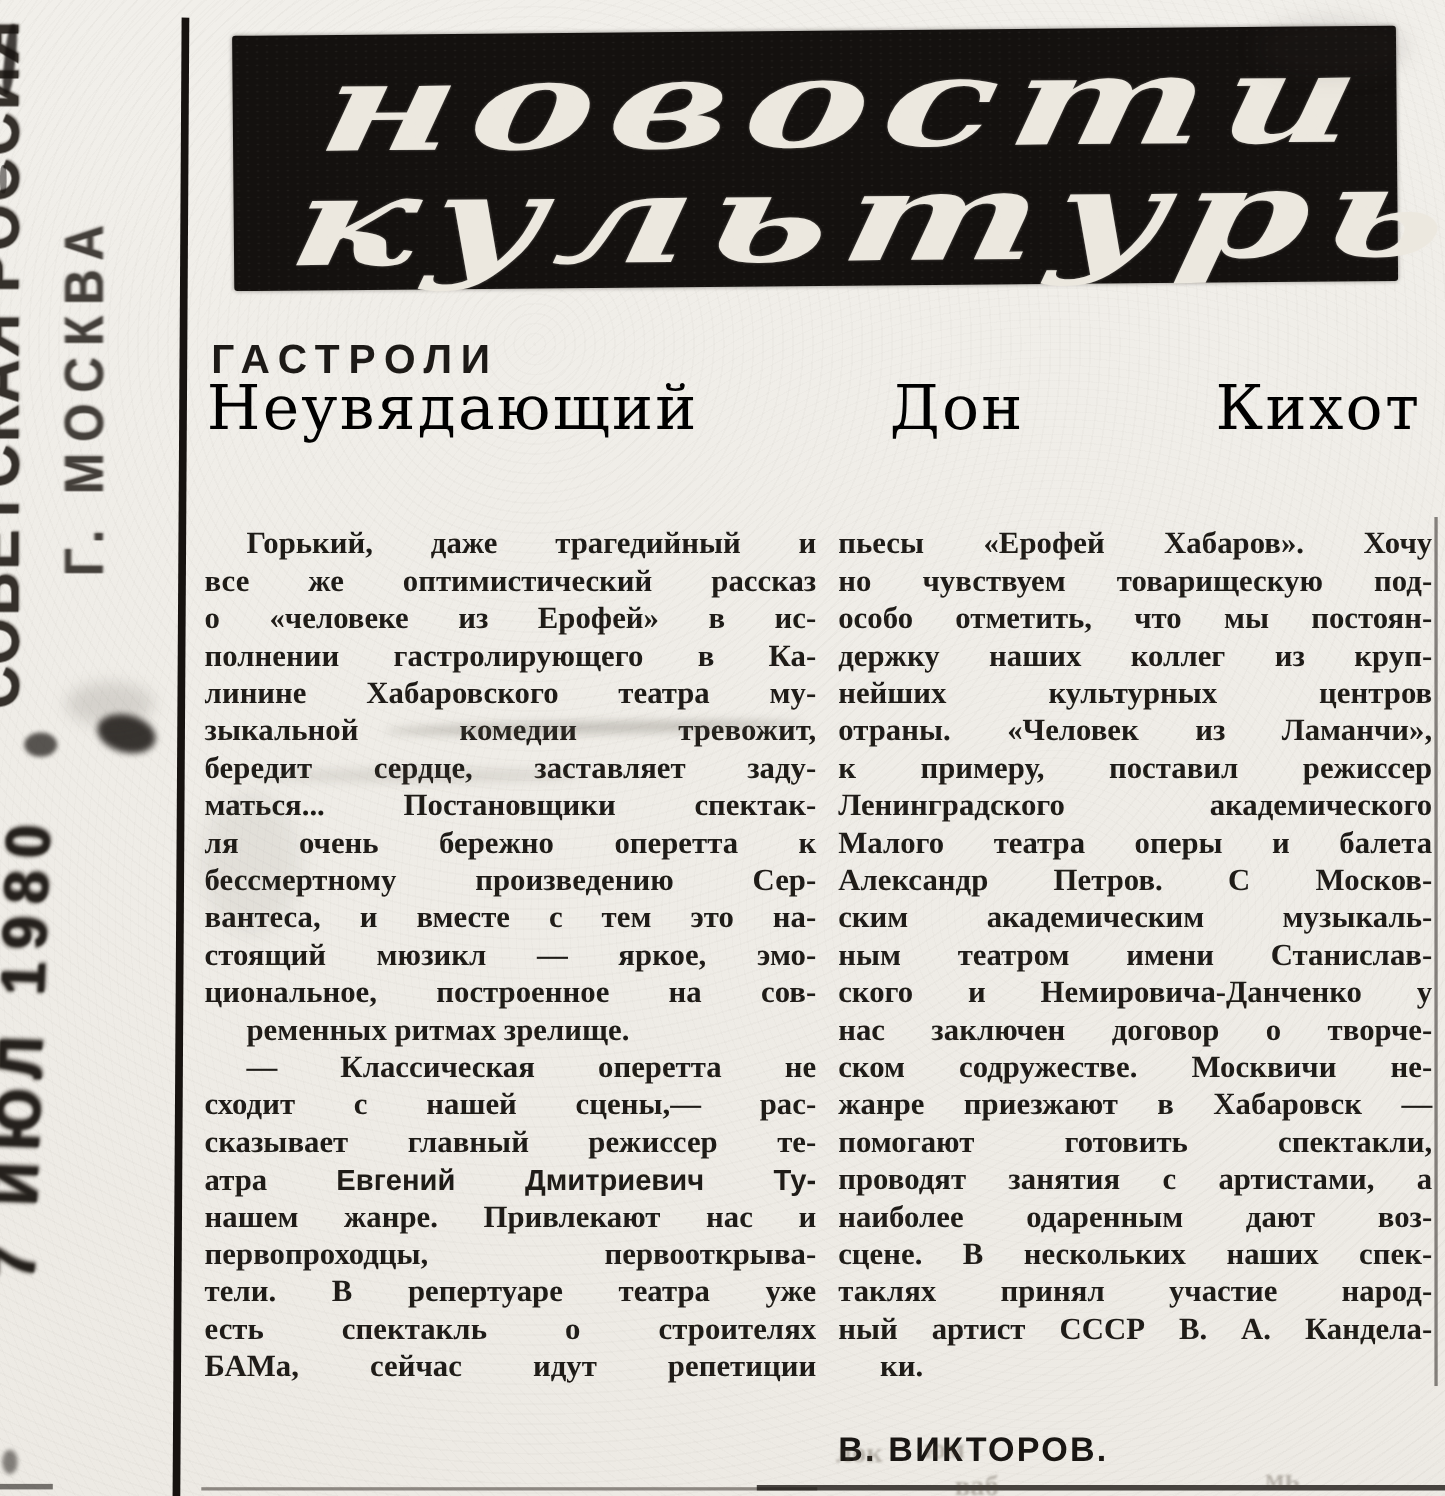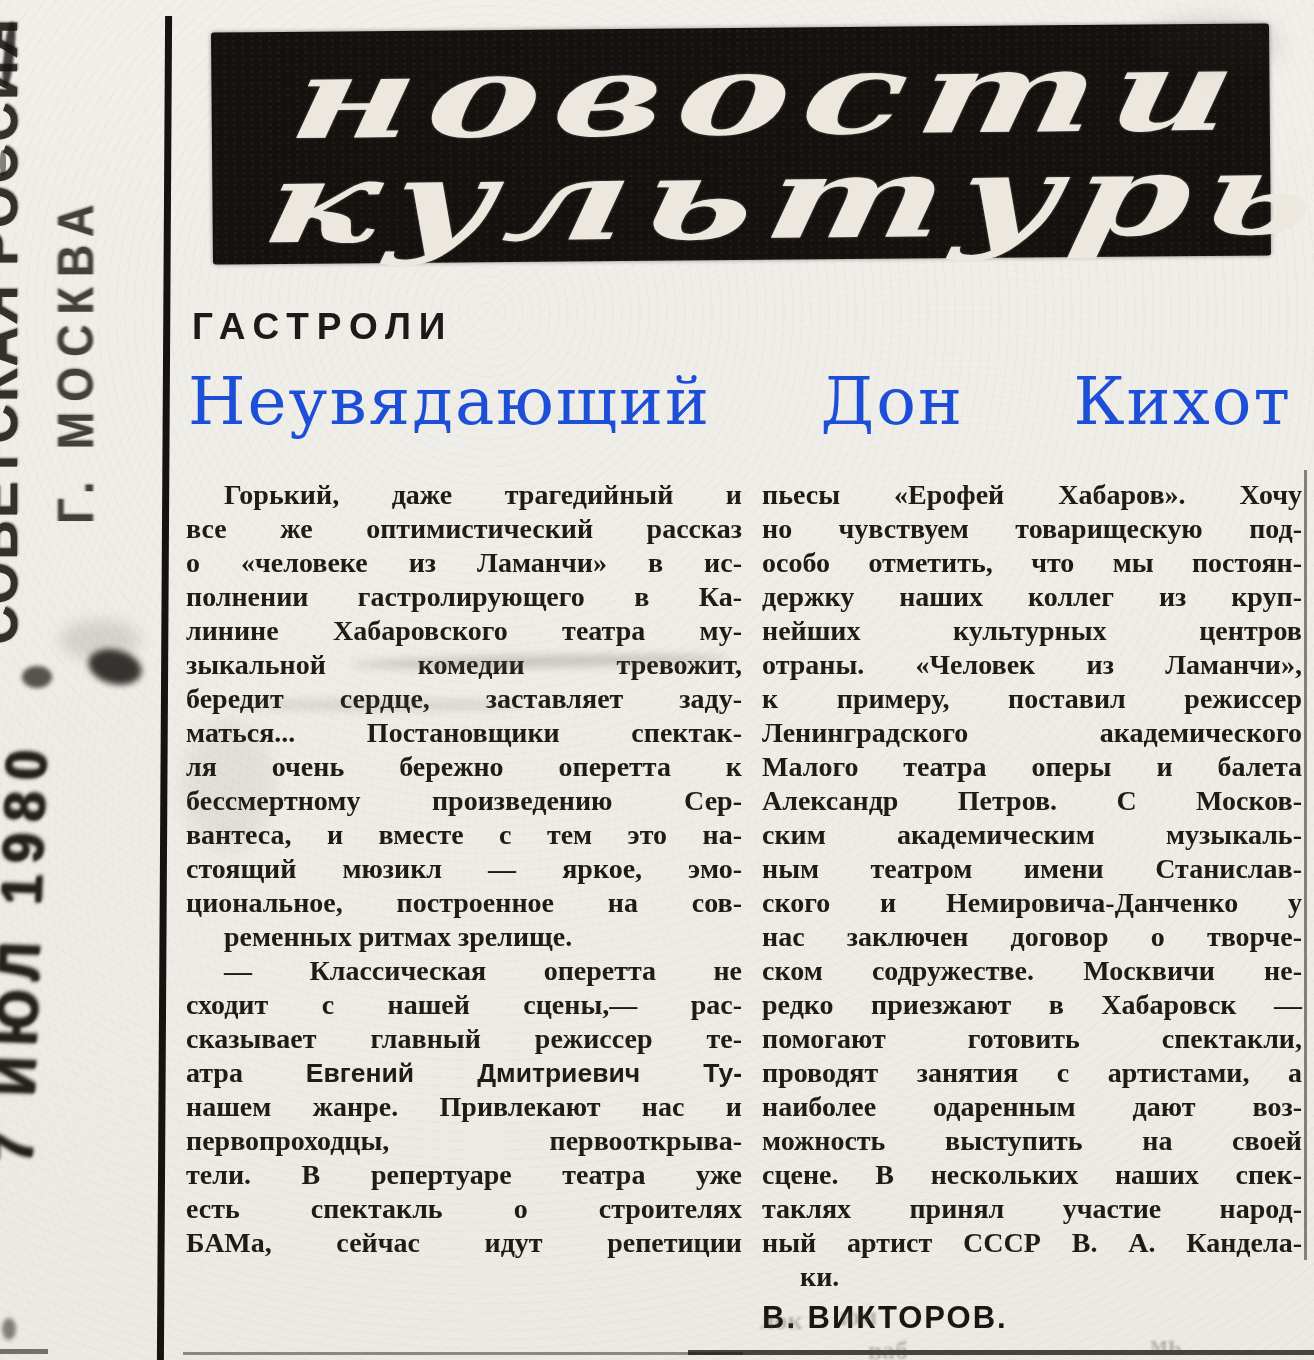--- a/index.html
+++ b/index.html
@@ -56,23 +56,23 @@
     transform:rotate(-90deg);transform-origin:0 100%;filter:blur(1.5px);
   }
 
   
   .kicker{
     position:absolute;left:192px;top:306px;
     font-family:"Liberation Sans",sans-serif;font-weight:700;
     font-size:37px;letter-spacing:8px;color:#1d1a17;
   }
   .headline{
-    position:absolute;left:188px;top:364px;width:1104px;margin:0;
-    font-family:"DejaVu Serif",serif;font-weight:400;font-size:66px;line-height:1.15;
-    letter-spacing:2px;color:#1d4ed8;
+    position:absolute;left:188px;top:340px;width:1104px;margin:0;
+    font-family:"DejaVu Serif",serif;font-weight:400;font-size:56px;line-height:1.15;
+    letter-spacing:2px;color:#000000;
     text-align:justify;text-align-last:justify;
   }
   .col{
     position:absolute;top:478px;color:#1f1c18;
     font-family:"Liberation Serif",serif;font-weight:700;
     font-size:28px;line-height:34px;
   }
   .col.left{left:186px;width:556px;}
   .col.right{left:762px;width:540px;}
   .bline{text-align:justify;text-align-last:justify;height:34px;}
@@ -122,21 +122,21 @@
   <div class="vtext paper-name">СОВЕТСКАЯ РОССИЯ</div>
   <div class="vtext city">Г. МОСКВА</div>
   <div class="vtext datestamp">7 ИЮЛ 1980</div>
   <div class="vtext ghost4">4</div>
 
   <div class="kicker">ГАСТРОЛИ</div>
   <h1 class="headline">Неувядающий Дон Кихот</h1>
   <div class="col left">
       <div class="bline indent"><span>Горький, даже трагедийный и</span></div>
       <div class="bline"><span>все же оптимистический рассказ</span></div>
-      <div class="bline"><span>о «человеке из Ламанчи» в ис-</span></div>
+      <div class="bline"><span>о «человеке из Ерофей» в ис-</span></div>
       <div class="bline"><span>полнении гастролирующего в Ка-</span></div>
       <div class="bline"><span>линине Хабаровского театра му-</span></div>
       <div class="bline"><span>зыкальной комедии тревожит,</span></div>
       <div class="bline"><span>бередит сердце, заставляет заду-</span></div>
       <div class="bline"><span>маться... Постановщики спектак-</span></div>
       <div class="bline"><span>ля очень бережно оперетта к</span></div>
       <div class="bline"><span>бессмертному произведению Сер-</span></div>
       <div class="bline"><span>вантеса, и вместе с тем это на-</span></div>
       <div class="bline"><span>стоящий мюзикл — яркое, эмо-</span></div>
       <div class="bline"><span>циональное, построенное на сов-</span></div>
@@ -160,25 +160,24 @@
       <div class="bline"><span>отраны. «Человек из Ламанчи»,</span></div>
       <div class="bline"><span>к примеру, поставил режиссер</span></div>
       <div class="bline"><span>Ленинградского академического</span></div>
       <div class="bline"><span>Малого театра оперы и балета</span></div>
       <div class="bline"><span>Александр Петров. С Москов-</span></div>
       <div class="bline"><span>ским академическим музыкаль-</span></div>
       <div class="bline"><span>ным театром имени Станислав-</span></div>
       <div class="bline"><span>ского и Немировича-Данченко у</span></div>
       <div class="bline"><span>нас заключен договор о творче-</span></div>
       <div class="bline"><span>ском содружестве. Москвичи не-</span></div>
-      <div class="bline"><span>редко приезжают в Хабаровск —</span></div>
+      <div class="bline"><span>жанре приезжают в Хабаровск —</span></div>
       <div class="bline"><span>помогают готовить спектакли,</span></div>
       <div class="bline"><span>проводят занятия с артистами, а</span></div>
       <div class="bline"><span>наиболее одаренным дают воз-</span></div>
-      <div class="bline"><span>можность выступить на своей</span></div>
       <div class="bline"><span>сцене. В нескольких наших спек-</span></div>
       <div class="bline"><span>таклях принял участие народ-</span></div>
       <div class="bline"><span>ный артист СССР В. А. Кандела-</span></div>
       <div class="bline end"><span>ки.</span></div>
     </div>
   <div class="signature">В. ВИКТОРОВ.</div>
 
   <div class="blob blob-a"></div>
   <div class="blob blob-b"></div>
   <div class="blob blob-c"></div>

